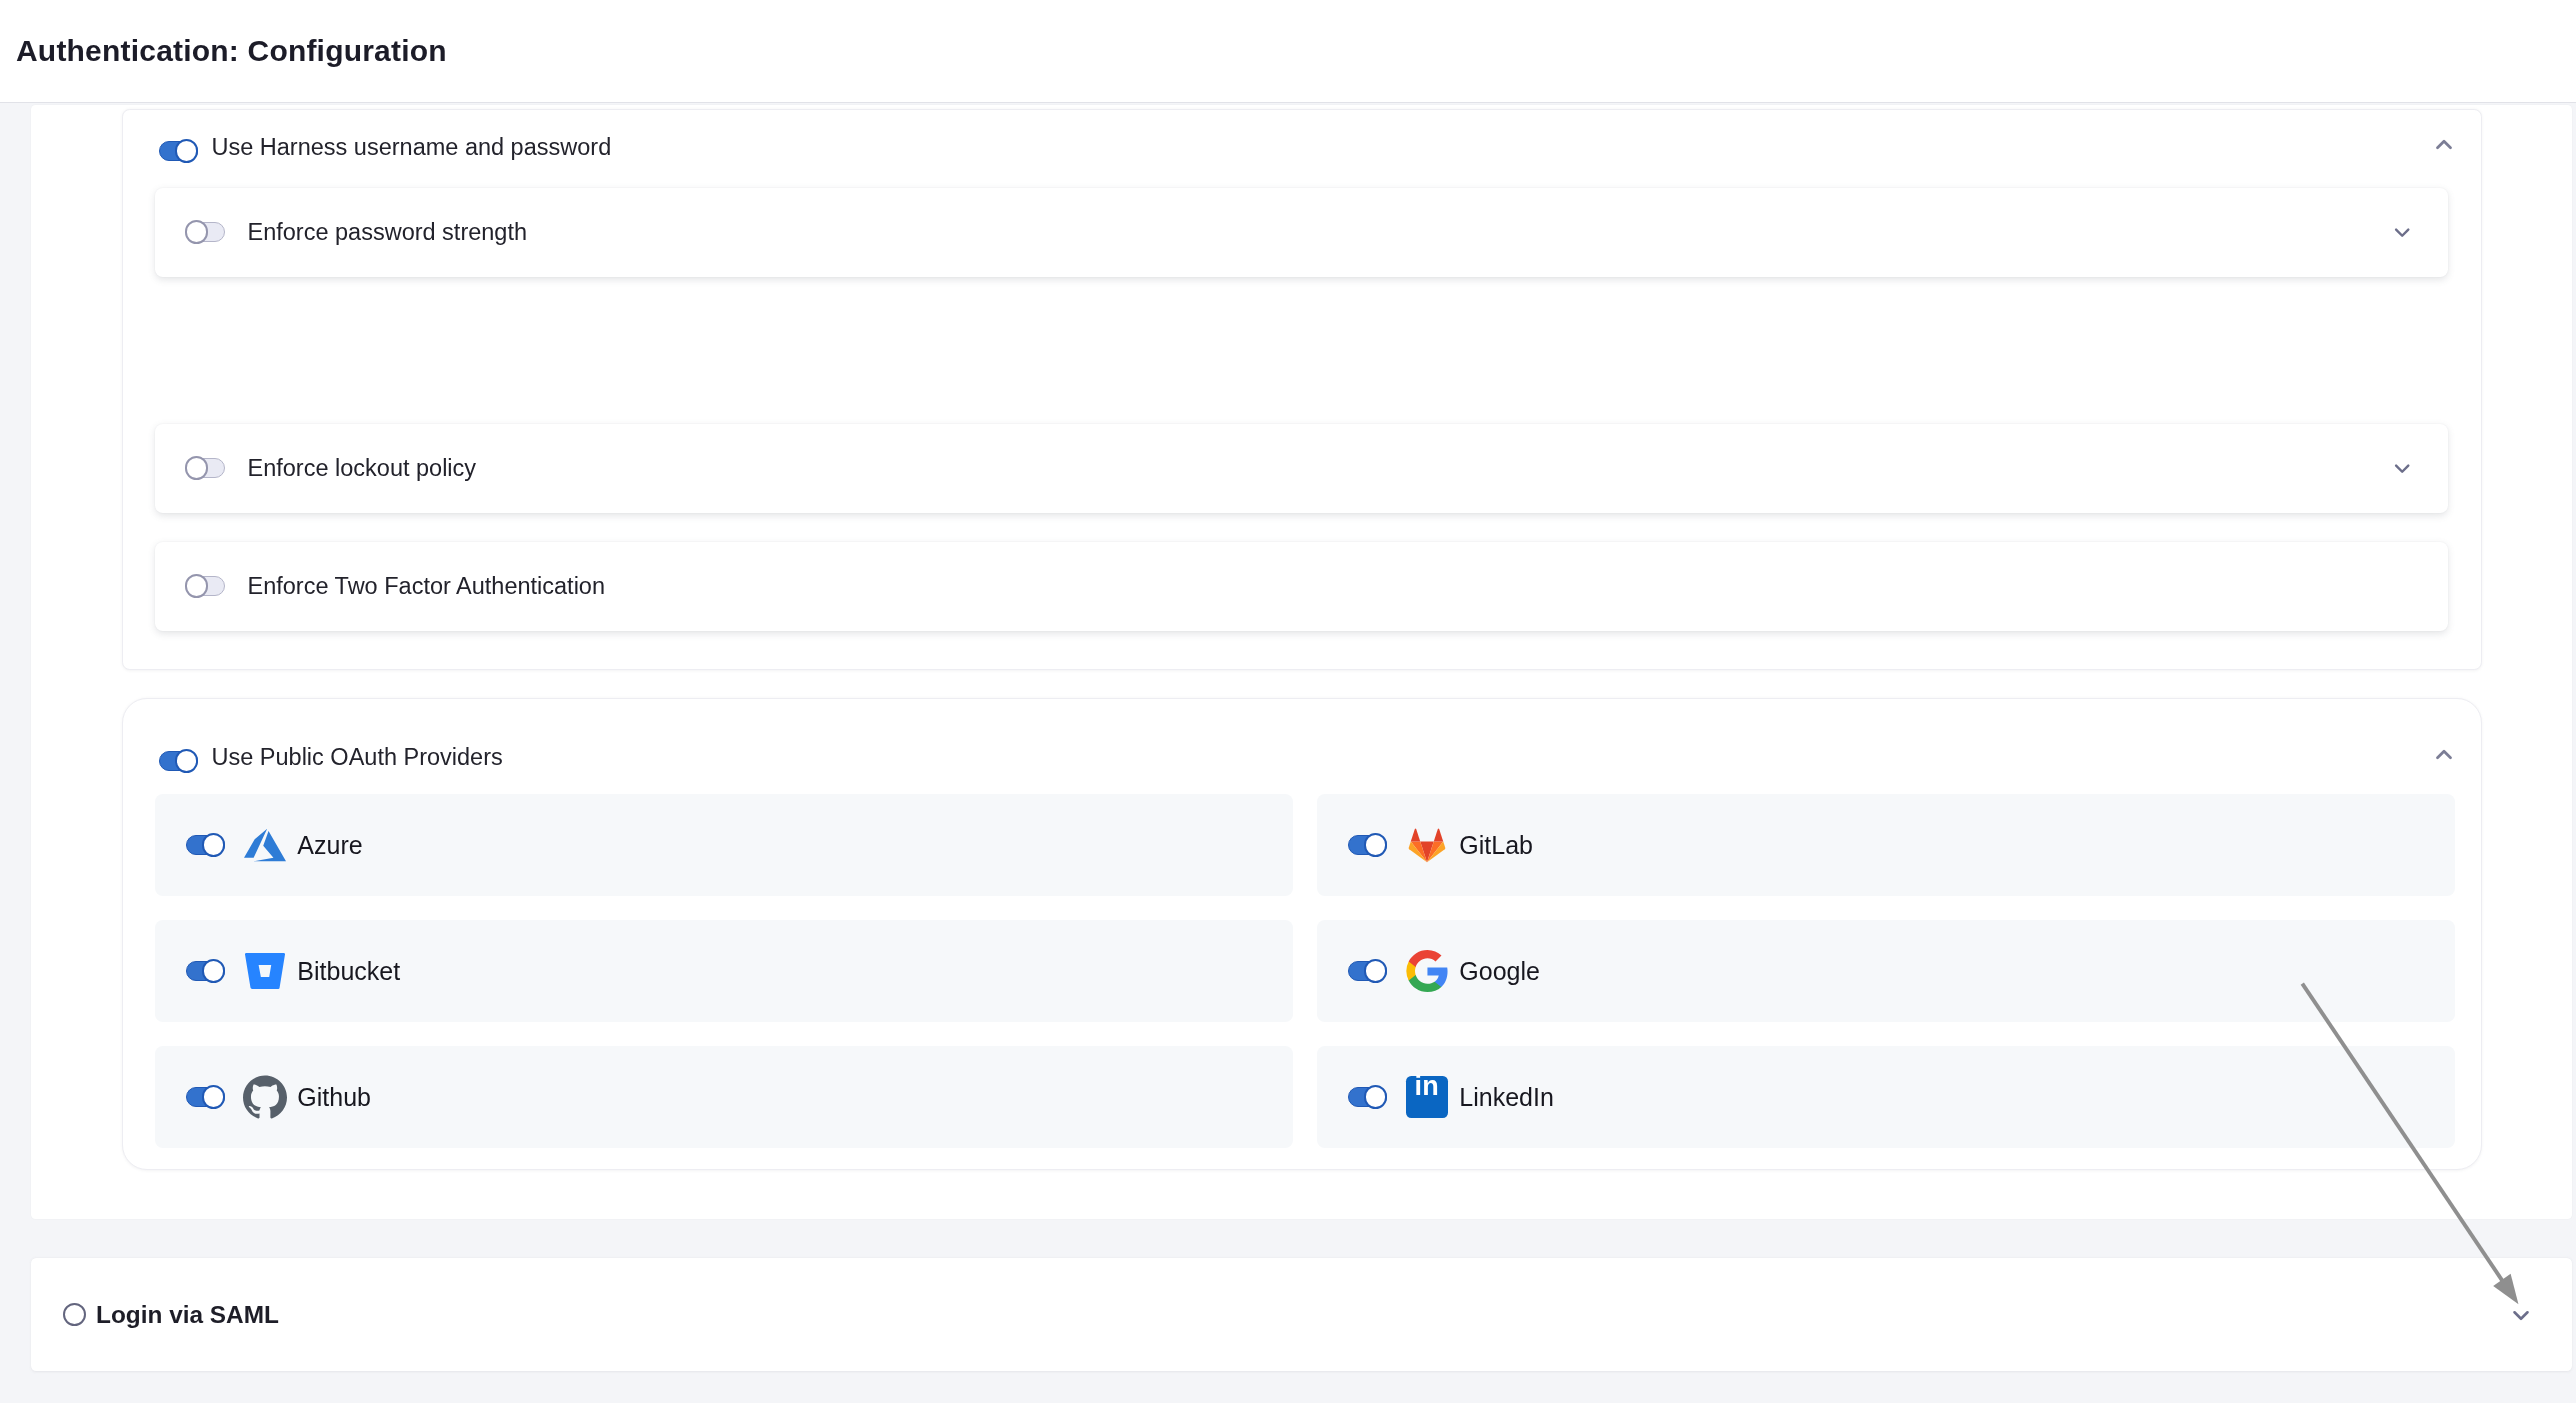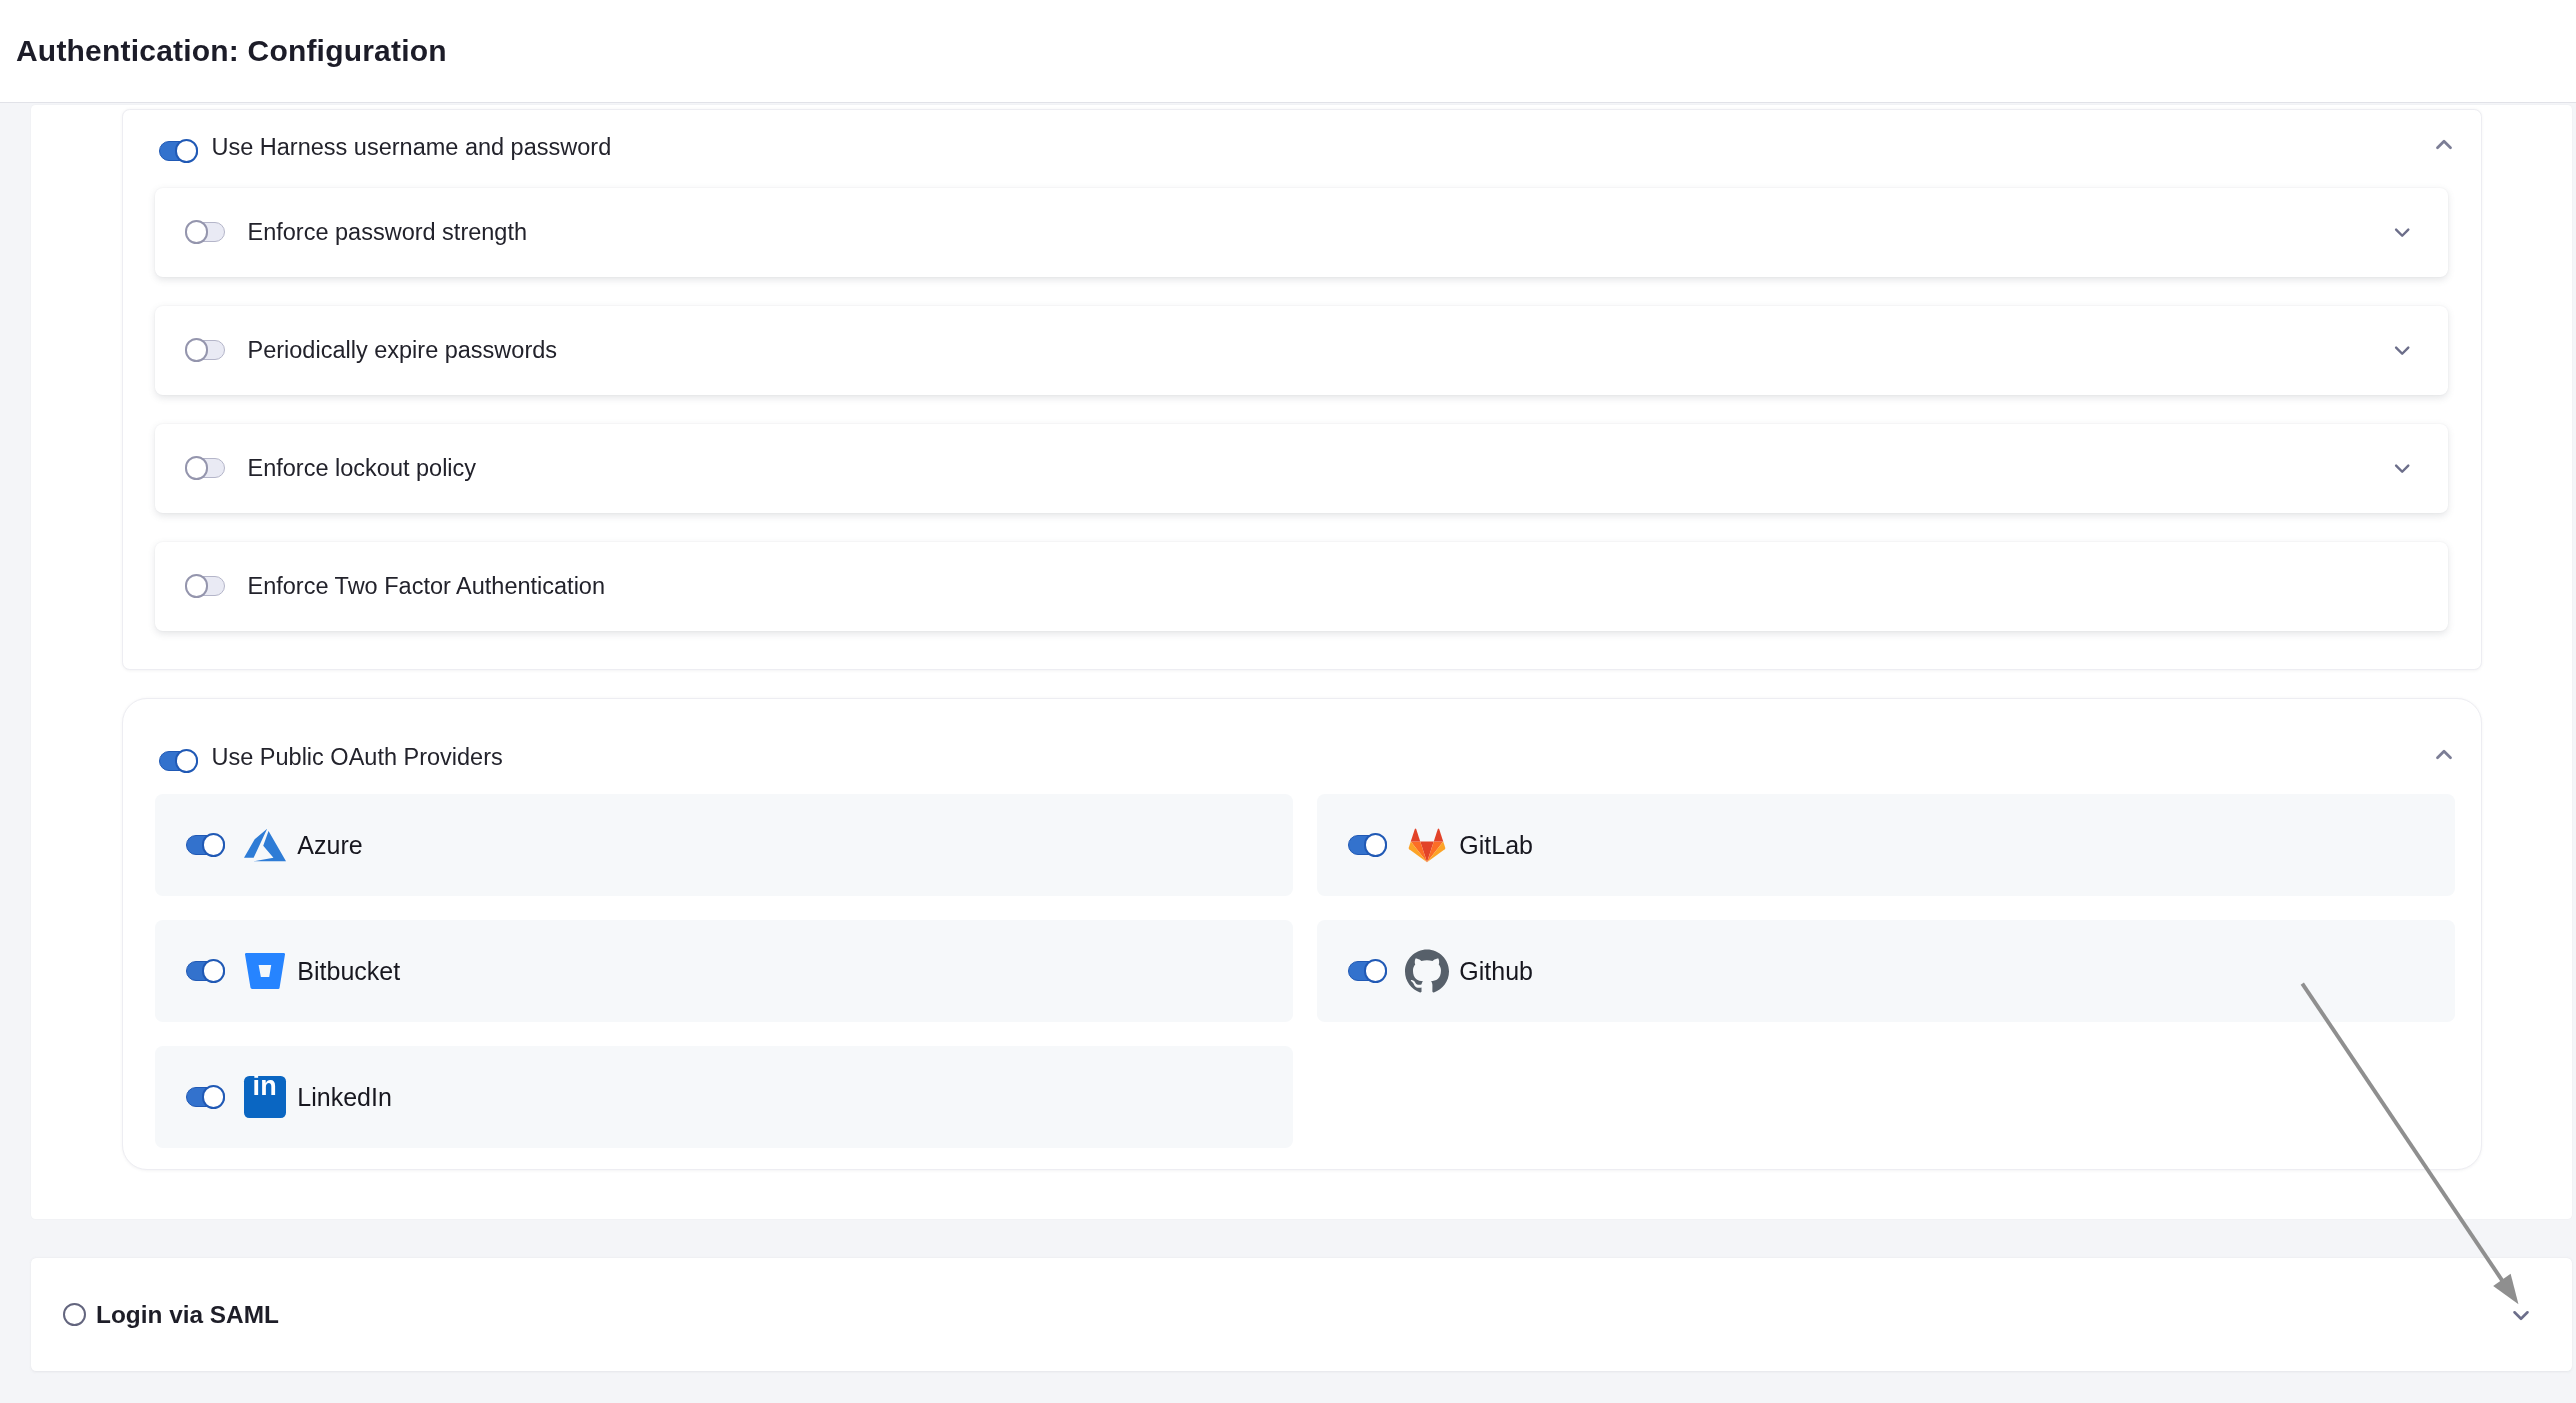--- a/index.html
+++ b/index.html
@@ -160,31 +160,20 @@
           <span class="knob"></span>
         </span>
       <span class="lbl">Enforce password strength</span>
       <span class="row-chevron">
         <svg class="chev" width="24.4" height="24.4" viewBox="0 0 24 24">
             <path d="M6 9.5l6 6 6-6" fill="none" stroke="currentColor" stroke-width="2.4" stroke-linecap="round" stroke-linejoin="round"></path>
           </svg>
       </span>
     </div>
 
-    <div class="sub-card sub-1">
-      <span class="toggle">
-          <span class="knob"></span>
-        </span>
-      <span class="lbl">Periodically expire passwords</span>
-      <span class="row-chevron">
-        <svg class="chev" width="24.4" height="24.4" viewBox="0 0 24 24">
-            <path d="M6 9.5l6 6 6-6" fill="none" stroke="currentColor" stroke-width="2.4" stroke-linecap="round" stroke-linejoin="round"></path>
-          </svg>
-      </span>
-    </div>
 
     <div class="sub-card sub-2">
       <span class="toggle">
           <span class="knob"></span>
         </span>
       <span class="lbl">Enforce lockout policy</span>
       <span class="row-chevron">
         <svg class="chev" width="24.4" height="24.4" viewBox="0 0 24 24">
             <path d="M6 9.5l6 6 6-6" fill="none" stroke="currentColor" stroke-width="2.4" stroke-linecap="round" stroke-linejoin="round"></path>
           </svg>
@@ -249,20 +238,34 @@
             <span class="knob"></span>
           </span>
         <span class="p-icon">
           <svg width="40" height="40" viewBox="0 0 24 24">
               <path fill="#2684FF" d="M.778 1.213a.768.768 0 00-.768.892l3.263 19.81c.084.5.515.868 1.022.873H19.95a.772.772 0 00.77-.646l3.27-20.03a.768.768 0 00-.768-.891L.778 1.213zM14.52 15.53H9.522L8.17 8.466h7.561L14.52 15.53z"></path>
             </svg>
         </span>
         <span class="lbl">Bitbucket</span>
       </div>
 
+      <div class="provider-row">
+        <span class="toggle on">
+            <span class="knob"></span>
+          </span>
+        <span class="p-icon">
+          <svg width="42" height="42" viewBox="0 0 24 24">
+            <path fill="#4285F4" d="M23.745 12.27c0-.79-.07-1.54-.19-2.27h-11.3v4.51h6.47c-.29 1.48-1.14 2.73-2.4 3.58v3h3.86c2.26-2.09 3.56-5.17 3.56-8.82z"></path>
+            <path fill="#34A853" d="M12.255 24c3.24 0 5.95-1.08 7.93-2.91l-3.86-3c-1.08.72-2.45 1.16-4.07 1.16-3.13 0-5.78-2.11-6.73-4.96h-3.98v3.09C3.515 21.3 7.565 24 12.255 24z"></path>
+            <path fill="#FBBC05" d="M5.525 14.29c-.25-.72-.38-1.49-.38-2.29s.14-1.57.38-2.29V6.62h-3.98a11.86 11.86 0 000 10.76l3.98-3.09z"></path>
+            <path fill="#EA4335" d="M12.255 4.75c1.77 0 3.35.61 4.6 1.8l3.42-3.42C18.205 1.19 15.495 0 12.255 0c-4.69 0-8.74 2.7-10.71 6.62l3.98 3.09c.95-2.85 3.6-4.96 6.73-4.96z"></path>
+          </svg>
+        </span>
+        <span class="lbl">Google</span>
+      </div>
 
       <div class="provider-row">
         <span class="toggle on">
             <span class="knob"></span>
           </span>
         <span class="p-icon">
           <svg width="44" height="44" viewBox="0 0 24 24">
               <path fill="#57606a" d="M12 .297c-6.63 0-12 5.373-12 12 0 5.303 3.438 9.8 8.205 11.385.6.113.82-.258.82-.577 0-.285-.01-1.04-.015-2.04-3.338.724-4.042-1.61-4.042-1.61C4.422 18.07 3.633 17.7 3.633 17.7c-1.087-.744.084-.729.084-.729 1.205.084 1.838 1.236 1.838 1.236 1.07 1.835 2.809 1.305 3.495.998.108-.776.417-1.305.76-1.605-2.665-.3-5.466-1.332-5.466-5.93 0-1.31.465-2.38 1.235-3.22-.135-.303-.54-1.523.105-3.176 0 0 1.005-.322 3.3 1.23.96-.267 1.98-.399 3-.405 1.02.006 2.04.138 3 .405 2.28-1.552 3.285-1.23 3.285-1.23.645 1.653.24 2.873.12 3.176.765.84 1.23 1.91 1.23 3.22 0 4.61-2.805 5.625-5.475 5.92.42.36.81 1.096.81 2.22 0 1.606-.015 2.896-.015 3.286 0 .315.21.69.825.57C20.565 22.092 24 17.592 24 12.297c0-6.627-5.373-12-12-12"></path>
             </svg>
         </span>

